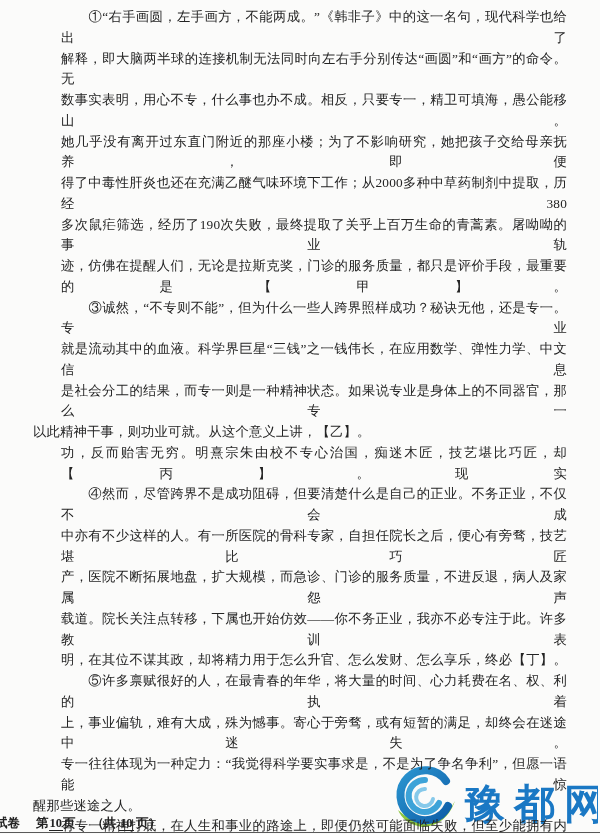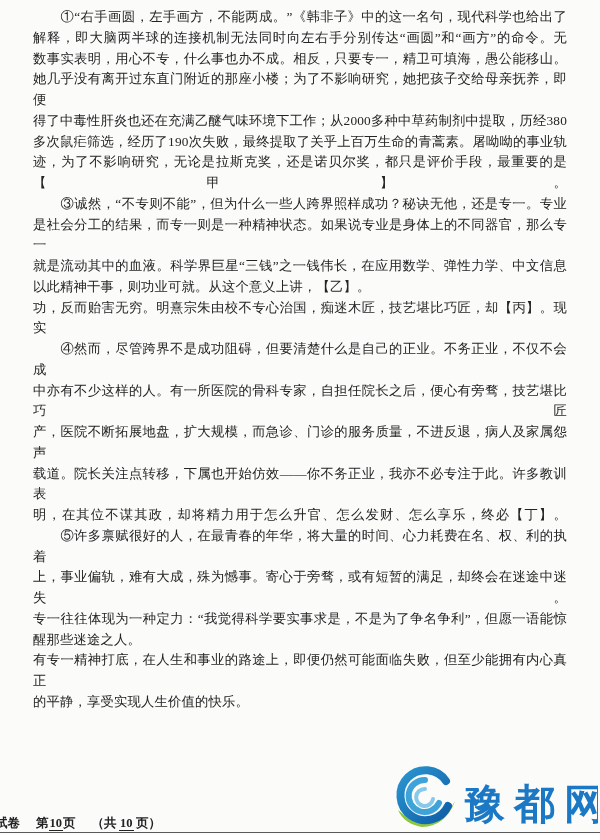--- a/index.html
+++ b/index.html
@@ -9,21 +9,21 @@
     font-family:"Liberation Serif","DejaVu Serif",serif;
     color:#1d1d1d;
   }
   .content {
     position:absolute; left:33px; top:7px; width:534px; z-index:2;
   }
   .line {
     white-space:nowrap; font-size:13.3px; line-height:20.75px;
     color:#242424; letter-spacing:0.2px;
   }
-  .jl { text-align:justify; text-align-last:justify; white-space:normal; }
+  .jl { text-align:justify; text-align-last:justify; white-space:normal;margin-left:28px; }
   .footer {
     position:absolute; left:0; top:815px; width:100%; 
     font-size:12.5px; font-weight:700; color:#222; z-index:2;
   }
   .footer-inner { position:relative; left:-30px; white-space:nowrap; }
   .footer-inner .gap { display:inline-block; width:16px; }
   .pg-num { border-bottom:1.2px solid #222; padding:0 1px; }
   .bottom-rule {
     position:absolute; left:0; top:832px; width:600px; height:0;
     border-top:1.7px solid #5a5a5a; z-index:3;
@@ -41,24 +41,24 @@
 
 <div class="page">
   <div class="content">
 
     <div class="line jl">　　①“右手画圆，左手画方，不能两成。”《韩非子》中的这一名句，现代科学也给出了</div>
     <div class="line jl">解释，即大脑两半球的连接机制无法同时向左右手分别传达“画圆”和“画方”的命令。无</div>
     <div class="line jl">数事实表明，用心不专，什么事也办不成。相反，只要专一，精卫可填海，愚公能移山。</div>
     <div class="line jl">她几乎没有离开过东直门附近的那座小楼；为了不影响研究，她把孩子交给母亲抚养，即便</div>
     <div class="line jl">得了中毒性肝炎也还在充满乙醚气味环境下工作；从2000多种中草药制剂中提取，历经380</div>
     <div class="line jl">多次鼠疟筛选，经历了190次失败，最终提取了关乎上百万生命的青蒿素。屠呦呦的事业轨</div>
-    <div class="line jl">迹，为了不影响研究，无论是拉斯克奖，还是诺贝尔奖，都只是评价手段，最重要的是【甲】。</div>
+    <div class="line jl">迹，仿佛在提醒人们，无论是拉斯克奖，门诊的服务质量，都只是评价手段，最重要的是【甲】。</div>
     <div class="line jl">　　③诚然，“不专则不能”，但为什么一些人跨界照样成功？秘诀无他，还是专一。专业</div>
+    <div class="line jl">就是流动其中的血液。科学界巨星“三钱”之一钱伟长，在应用数学、弹性力学、中文信息</div>
     <div class="line jl">是社会分工的结果，而专一则是一种精神状态。如果说专业是身体上的不同器官，那么专一</div>
-    <div class="line jl">就是流动其中的血液。科学界巨星“三钱”之一钱伟长，在应用数学、弹性力学、中文信息</div>
     <div class="line">以此精神干事，则功业可就。从这个意义上讲，【乙】。</div>
     <div class="line jl">功，反而贻害无穷。明熹宗朱由校不专心治国，痴迷木匠，技艺堪比巧匠，却【丙】。现实</div>
     <div class="line jl">　　④然而，尽管跨界不是成功阻碍，但要清楚什么是自己的正业。不务正业，不仅不会成</div>
     <div class="line jl">中亦有不少这样的人。有一所医院的骨科专家，自担任院长之后，便心有旁骛，技艺堪比巧匠</div>
     <div class="line jl">产，医院不断拓展地盘，扩大规模，而急诊、门诊的服务质量，不进反退，病人及家属怨声</div>
     <div class="line jl">载道。院长关注点转移，下属也开始仿效——你不务正业，我亦不必专注于此。许多教训表</div>
     <div class="line jl">明，在其位不谋其政，却将精力用于怎么升官、怎么发财、怎么享乐，终必【丁】。</div>
     <div class="line jl">　　⑤许多禀赋很好的人，在最青春的年华，将大量的时间、心力耗费在名、权、利的执着</div>
     <div class="line jl">上，事业偏轨，难有大成，殊为憾事。寄心于旁骛，或有短暂的满足，却终会在迷途中迷失。</div>
     <div class="line jl">专一往往体现为一种定力：“我觉得科学要实事求是，不是为了争名争利”，但愿一语能惊</div>

